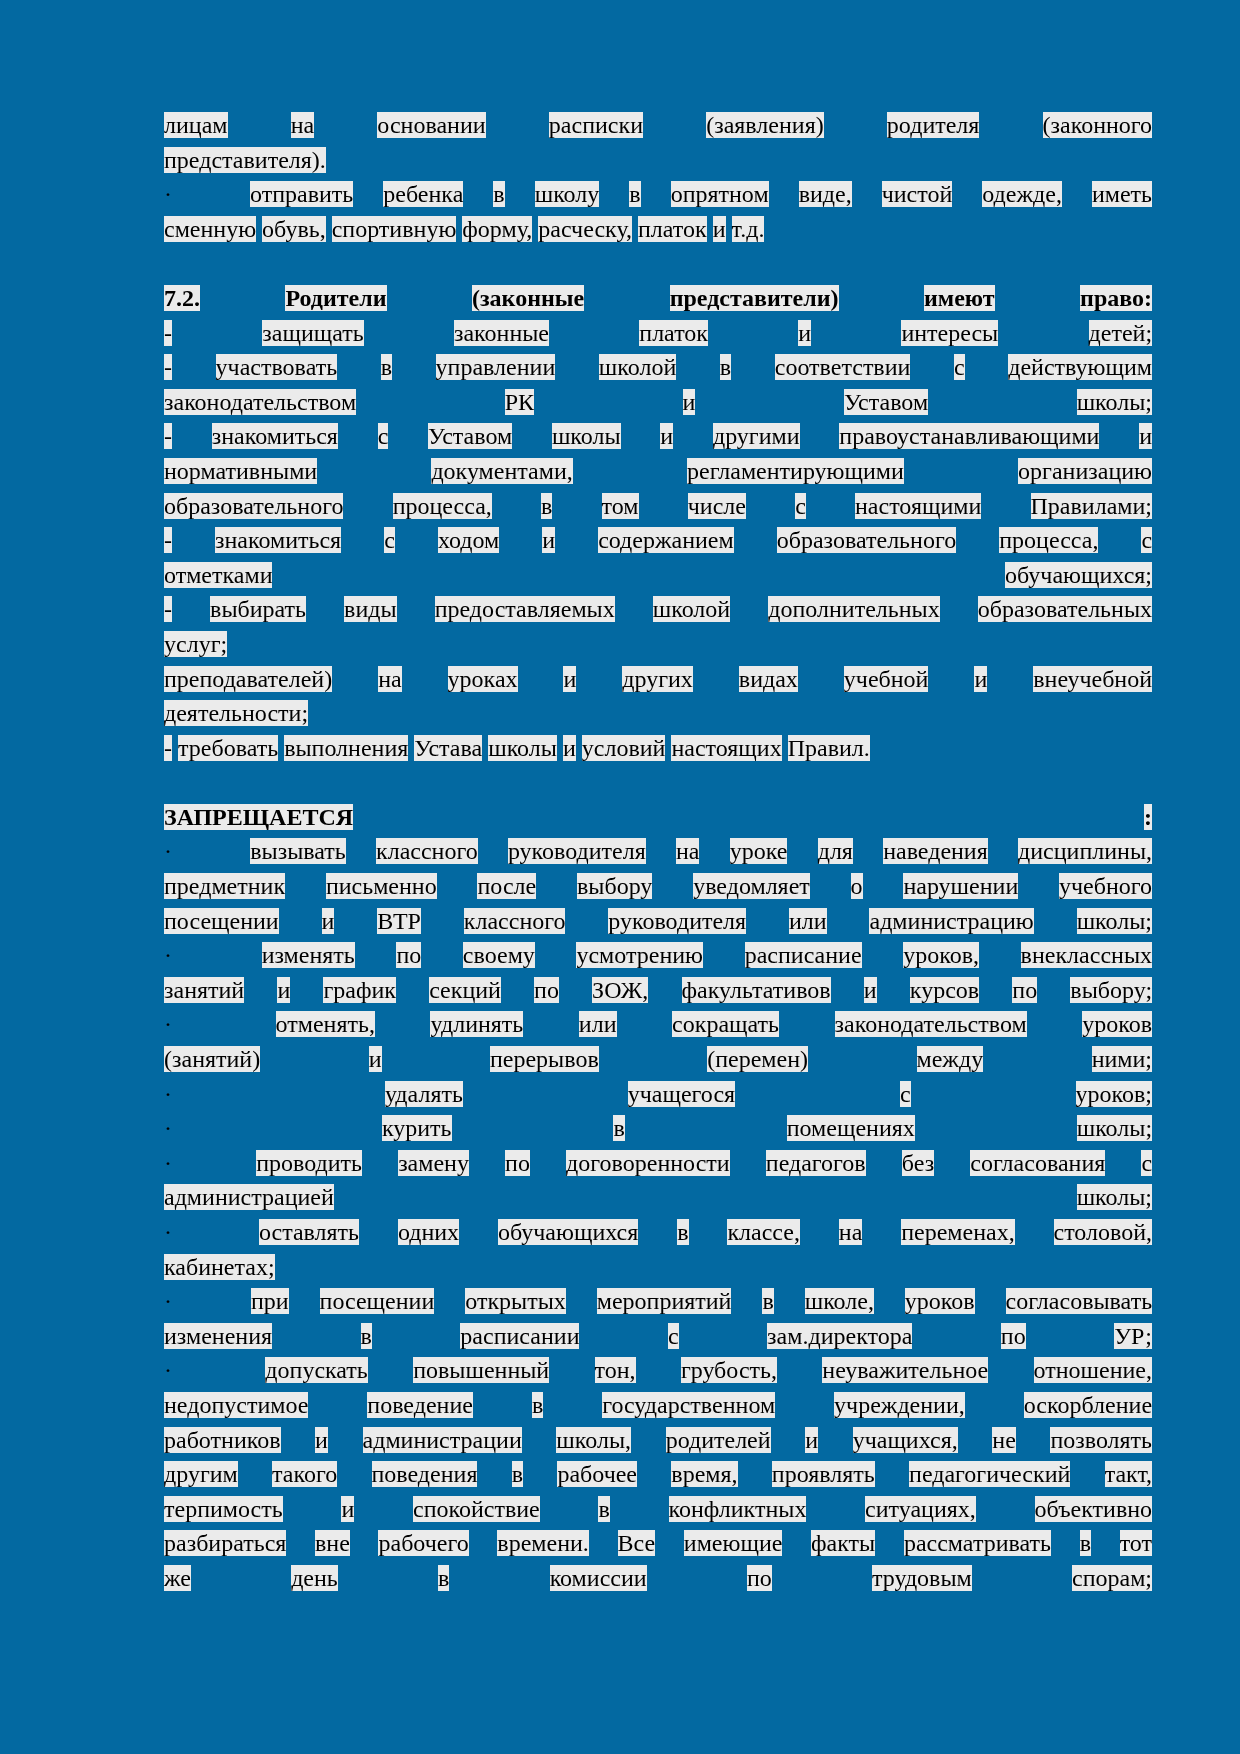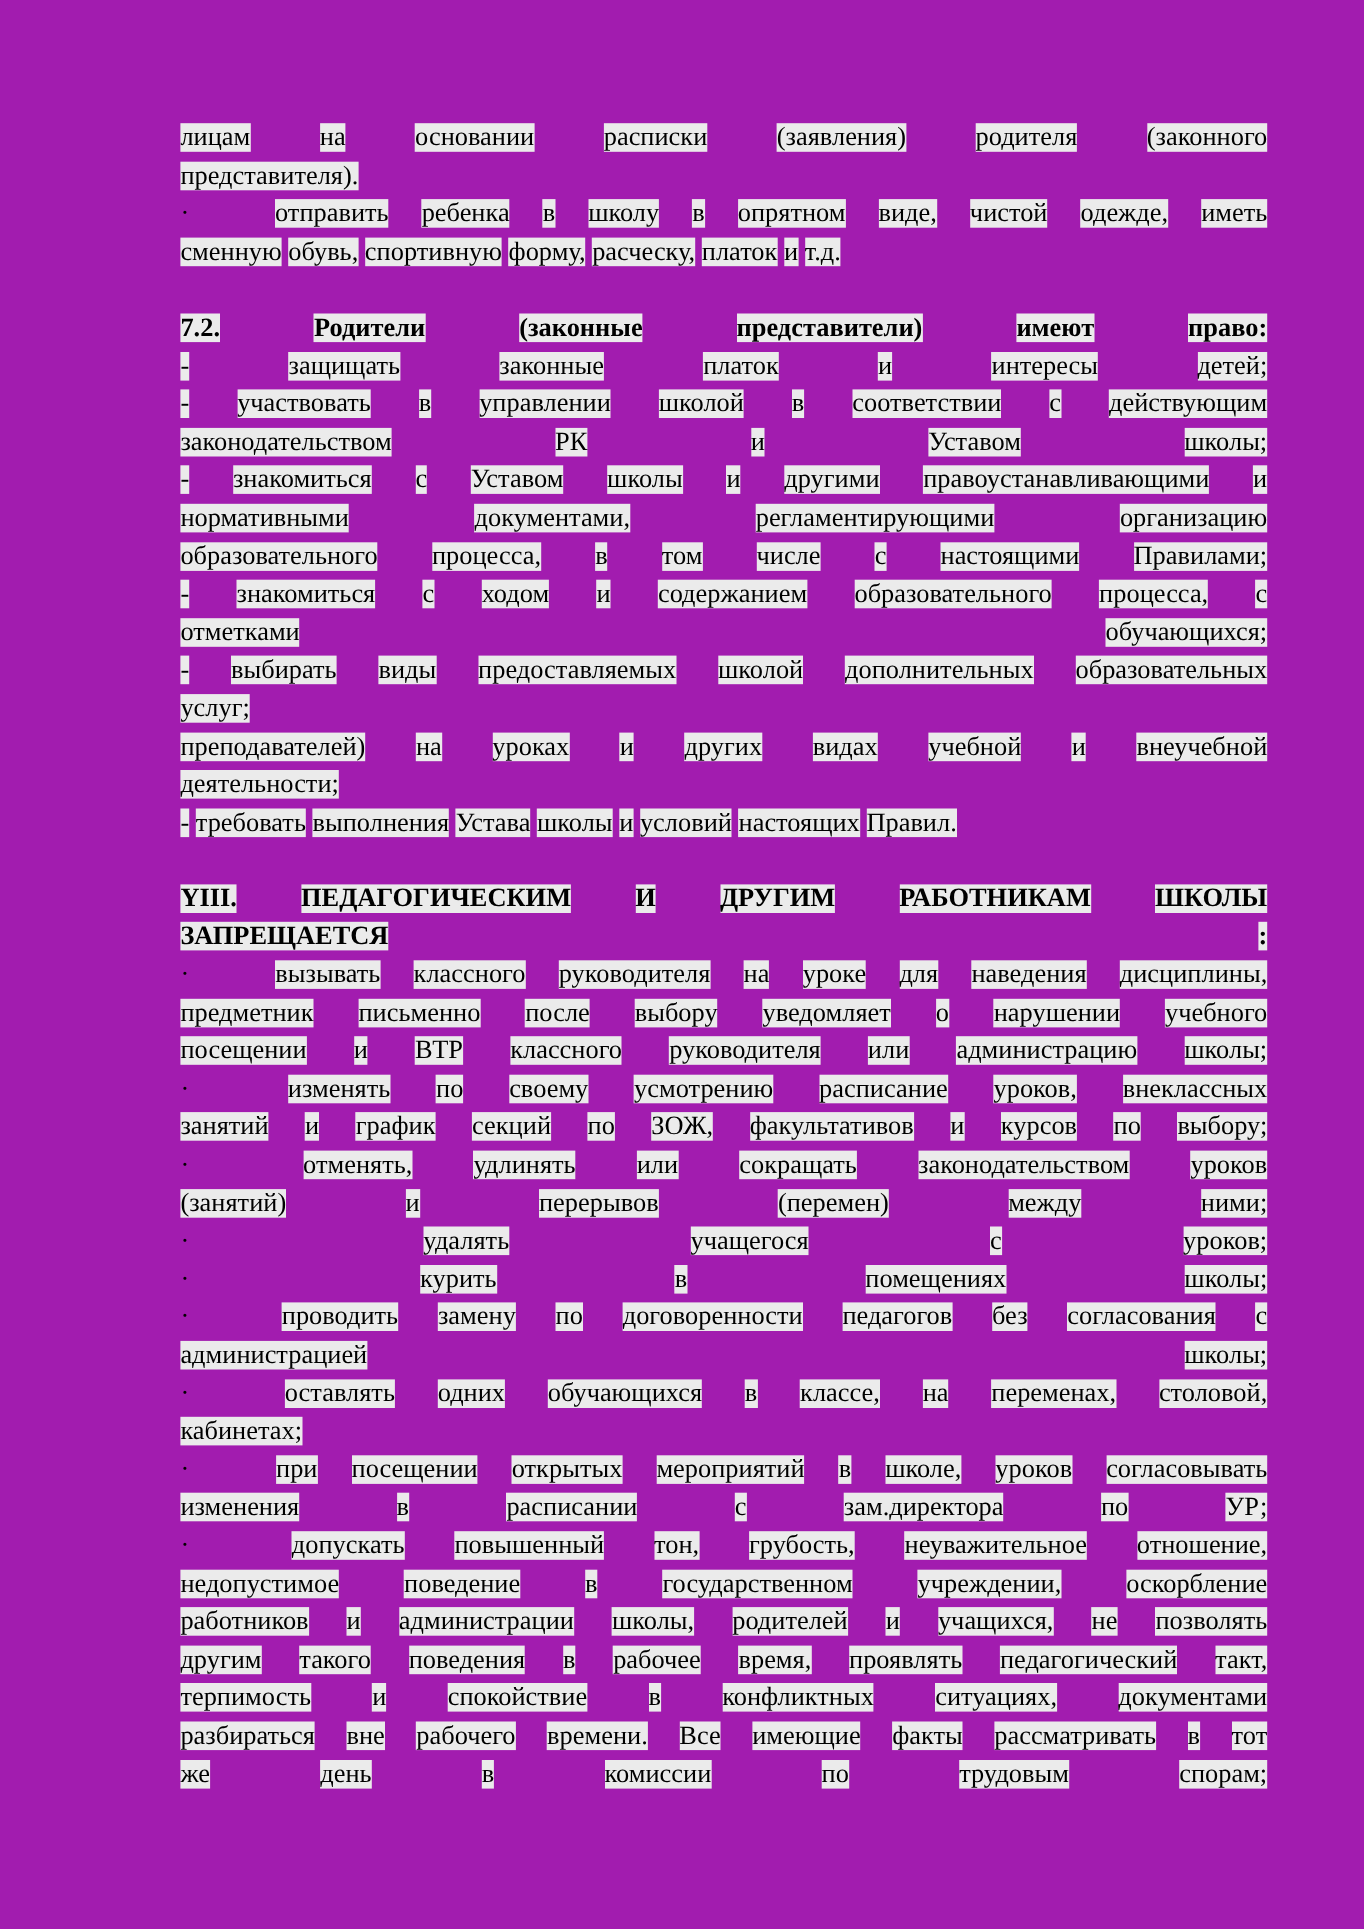--- a/index.html
+++ b/index.html
@@ -14,21 +14,21 @@
     font-size: 24px;
     line-height: 34.6px;
     color: #000000;
   }
   .page {
     box-sizing: border-box;
     width: 1240px;
     height: 1754px;
     padding: 108px 88px 0 164px;
     overflow: hidden;
-    background: #a21caf;
+    background: #0369a1;
   }
   .block { margin: 0; }
   .block.spacer { height: 34.6px; }
   .line {
     text-align: justify;
     text-align-last: left;
     min-height: 34.6px;
     white-space: normal;
   }
   .line.stretch { text-align-last: justify; }
@@ -70,21 +70,20 @@
       <div class="line stretch"><span class="w">-</span> <span class="w">знакомиться</span> <span class="w">с</span> <span class="w">ходом</span> <span class="w">и</span> <span class="w">содержанием</span> <span class="w">образовательного</span> <span class="w">процесса,</span> <span class="w">с</span></div>
       <div class="line stretch"><span class="w">отметками</span> <span class="w">обучающихся;</span></div>
       <div class="line stretch"><span class="w">-</span> <span class="w">выбирать</span> <span class="w">виды</span> <span class="w">предоставляемых</span> <span class="w">школой</span> <span class="w">дополнительных</span> <span class="w">образовательных</span></div>
       <div class="line"><span class="w">услуг;</span></div>
       <div class="line stretch"><span class="w">преподавателей)</span> <span class="w">на</span> <span class="w">уроках</span> <span class="w">и</span> <span class="w">других</span> <span class="w">видах</span> <span class="w">учебной</span> <span class="w">и</span> <span class="w">внеучебной</span></div>
       <div class="line"><span class="w">деятельности;</span></div>
       <div class="line"><span class="w">-</span> <span class="w">требовать</span> <span class="w">выполнения</span> <span class="w">Устава</span> <span class="w">школы</span> <span class="w">и</span> <span class="w">условий</span> <span class="w">настоящих</span> <span class="w">Правил.</span></div>
     </div>
     <div class="block spacer"></div>
     <div class="block heading">
-      <div class="line stretch"><span class="w">YIII.</span> <span class="w">ПЕДАГОГИЧЕСКИМ</span> <span class="w">И</span> <span class="w">ДРУГИМ</span> <span class="w">РАБОТНИКАМ</span> <span class="w">ШКОЛЫ</span></div>
       <div class="line stretch"><span class="w">ЗАПРЕЩАЕТСЯ</span> <span class="w">:</span></div>
     </div>
     <div class="block paragraph">
       <div class="line stretch"><span class="bullet">·</span> <span class="w">вызывать</span> <span class="w">классного</span> <span class="w">руководителя</span> <span class="w">на</span> <span class="w">уроке</span> <span class="w">для</span> <span class="w">наведения</span> <span class="w">дисциплины,</span></div>
       <div class="line stretch"><span class="w">предметник</span> <span class="w">письменно</span> <span class="w">после</span> <span class="w">выбору</span> <span class="w">уведомляет</span> <span class="w">о</span> <span class="w">нарушении</span> <span class="w">учебного</span></div>
       <div class="line stretch"><span class="w">посещении</span> <span class="w">и</span> <span class="w">ВТР</span> <span class="w">классного</span> <span class="w">руководителя</span> <span class="w">или</span> <span class="w">администрацию</span> <span class="w">школы;</span></div>
       <div class="line stretch"><span class="bullet">·</span> <span class="w">изменять</span> <span class="w">по</span> <span class="w">своему</span> <span class="w">усмотрению</span> <span class="w">расписание</span> <span class="w">уроков,</span> <span class="w">внеклассных</span></div>
       <div class="line stretch"><span class="w">занятий</span> <span class="w">и</span> <span class="w">график</span> <span class="w">секций</span> <span class="w">по</span> <span class="w">ЗОЖ,</span> <span class="w">факультативов</span> <span class="w">и</span> <span class="w">курсов</span> <span class="w">по</span> <span class="w">выбору;</span></div>
       <div class="line stretch"><span class="bullet">·</span> <span class="w">отменять,</span> <span class="w">удлинять</span> <span class="w">или</span> <span class="w">сокращать</span> <span class="w">законодательством</span> <span class="w">уроков</span></div>
       <div class="line stretch"><span class="w">(занятий)</span> <span class="w">и</span> <span class="w">перерывов</span> <span class="w">(перемен)</span> <span class="w">между</span> <span class="w">ними;</span></div>
@@ -93,17 +92,17 @@
       <div class="line stretch"><span class="bullet">·</span> <span class="w">проводить</span> <span class="w">замену</span> <span class="w">по</span> <span class="w">договоренности</span> <span class="w">педагогов</span> <span class="w">без</span> <span class="w">согласования</span> <span class="w">с</span></div>
       <div class="line stretch"><span class="w">администрацией</span> <span class="w">школы;</span></div>
       <div class="line stretch"><span class="bullet">·</span> <span class="w">оставлять</span> <span class="w">одних</span> <span class="w">обучающихся</span> <span class="w">в</span> <span class="w">классе,</span> <span class="w">на</span> <span class="w">переменах,</span> <span class="w">столовой,</span></div>
       <div class="line"><span class="w">кабинетах;</span></div>
       <div class="line stretch"><span class="bullet">·</span> <span class="w">при</span> <span class="w">посещении</span> <span class="w">открытых</span> <span class="w">мероприятий</span> <span class="w">в</span> <span class="w">школе,</span> <span class="w">уроков</span> <span class="w">согласовывать</span></div>
       <div class="line stretch"><span class="w">изменения</span> <span class="w">в</span> <span class="w">расписании</span> <span class="w">с</span> <span class="w">зам.директора</span> <span class="w">по</span> <span class="w">УР;</span></div>
       <div class="line stretch"><span class="bullet">·</span> <span class="w">допускать</span> <span class="w">повышенный</span> <span class="w">тон,</span> <span class="w">грубость,</span> <span class="w">неуважительное</span> <span class="w">отношение,</span></div>
       <div class="line stretch"><span class="w">недопустимое</span> <span class="w">поведение</span> <span class="w">в</span> <span class="w">государственном</span> <span class="w">учреждении,</span> <span class="w">оскорбление</span></div>
       <div class="line stretch"><span class="w">работников</span> <span class="w">и</span> <span class="w">администрации</span> <span class="w">школы,</span> <span class="w">родителей</span> <span class="w">и</span> <span class="w">учащихся,</span> <span class="w">не</span> <span class="w">позволять</span></div>
       <div class="line stretch"><span class="w">другим</span> <span class="w">такого</span> <span class="w">поведения</span> <span class="w">в</span> <span class="w">рабочее</span> <span class="w">время,</span> <span class="w">проявлять</span> <span class="w">педагогический</span> <span class="w">такт,</span></div>
-      <div class="line stretch"><span class="w">терпимость</span> <span class="w">и</span> <span class="w">спокойствие</span> <span class="w">в</span> <span class="w">конфликтных</span> <span class="w">ситуациях,</span> <span class="w">документами</span></div>
+      <div class="line stretch"><span class="w">терпимость</span> <span class="w">и</span> <span class="w">спокойствие</span> <span class="w">в</span> <span class="w">конфликтных</span> <span class="w">ситуациях,</span> <span class="w">объективно</span></div>
       <div class="line stretch"><span class="w">разбираться</span> <span class="w">вне</span> <span class="w">рабочего</span> <span class="w">времени.</span> <span class="w">Все</span> <span class="w">имеющие</span> <span class="w">факты</span> <span class="w">рассматривать</span> <span class="w">в</span> <span class="w">тот</span></div>
       <div class="line stretch"><span class="w">же</span> <span class="w">день</span> <span class="w">в</span> <span class="w">комиссии</span> <span class="w">по</span> <span class="w">трудовым</span> <span class="w">спорам;</span></div>
     </div>
   </div>
 
 </body></html>

